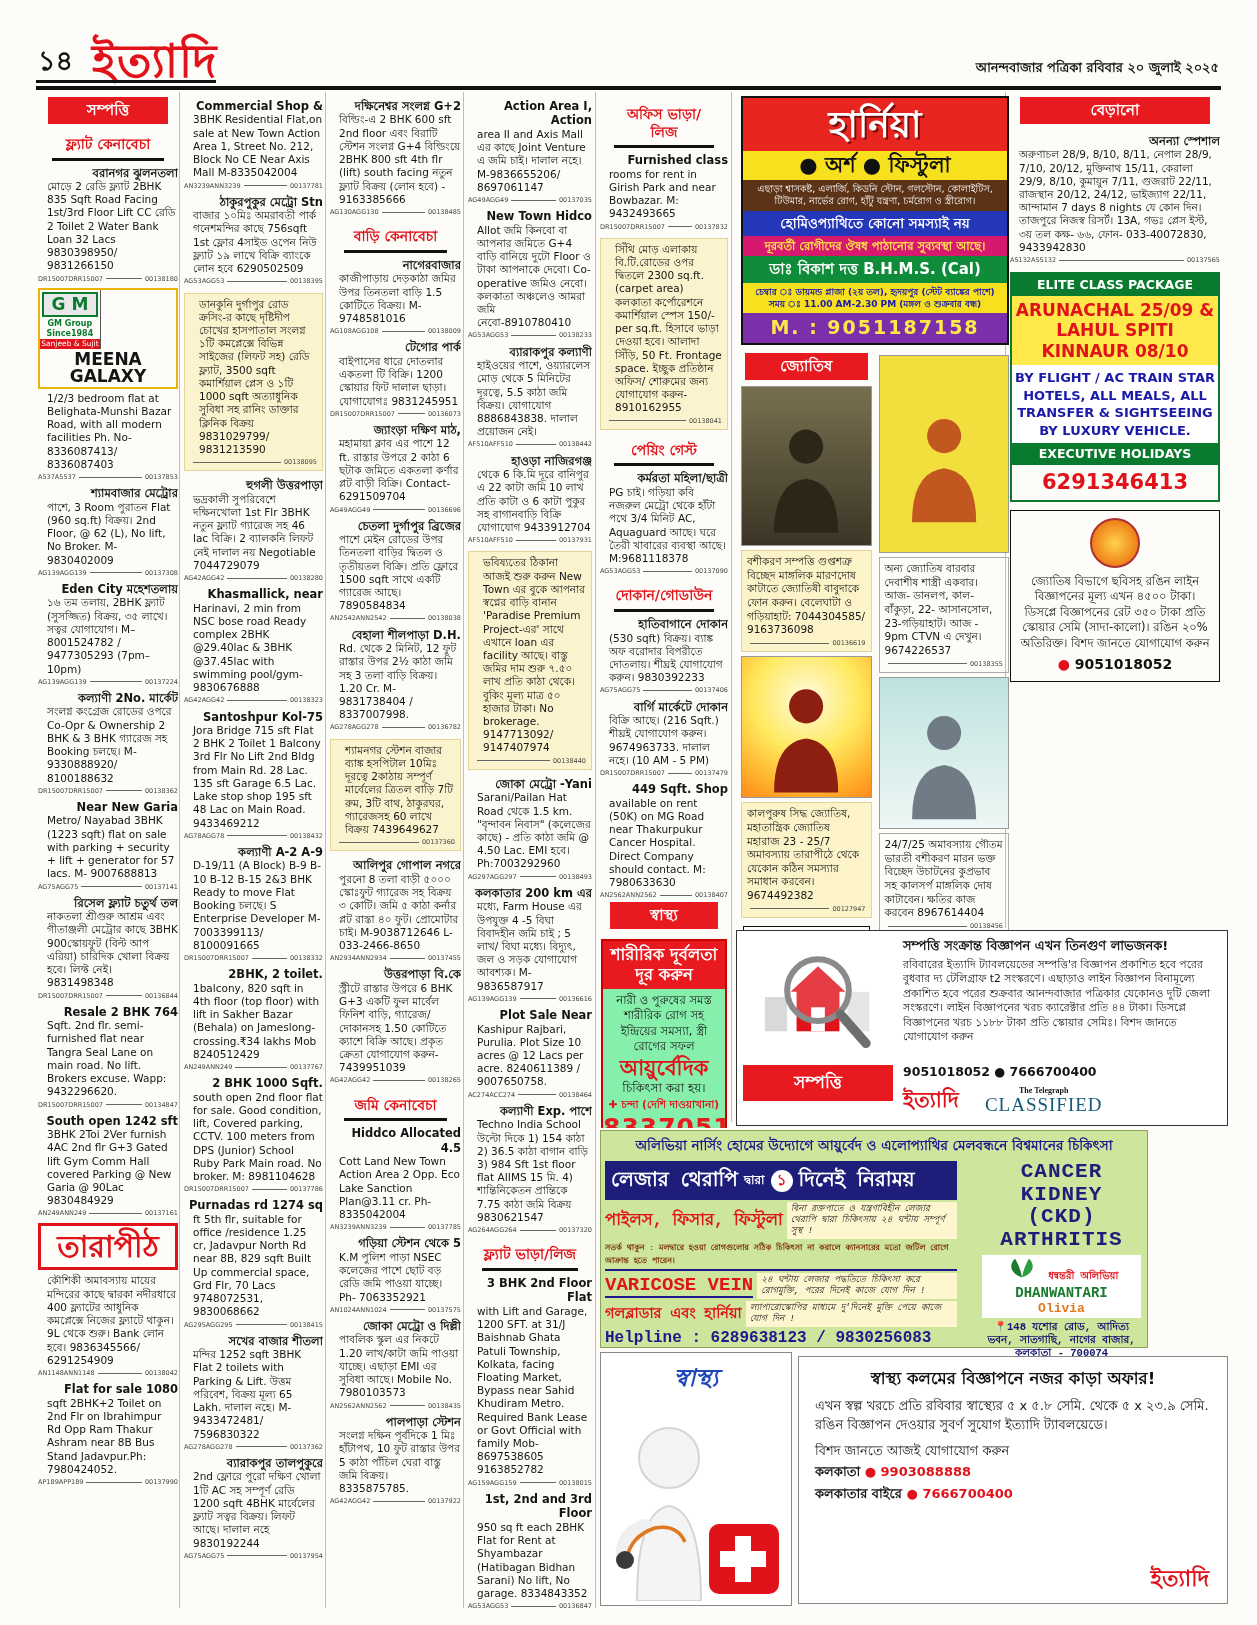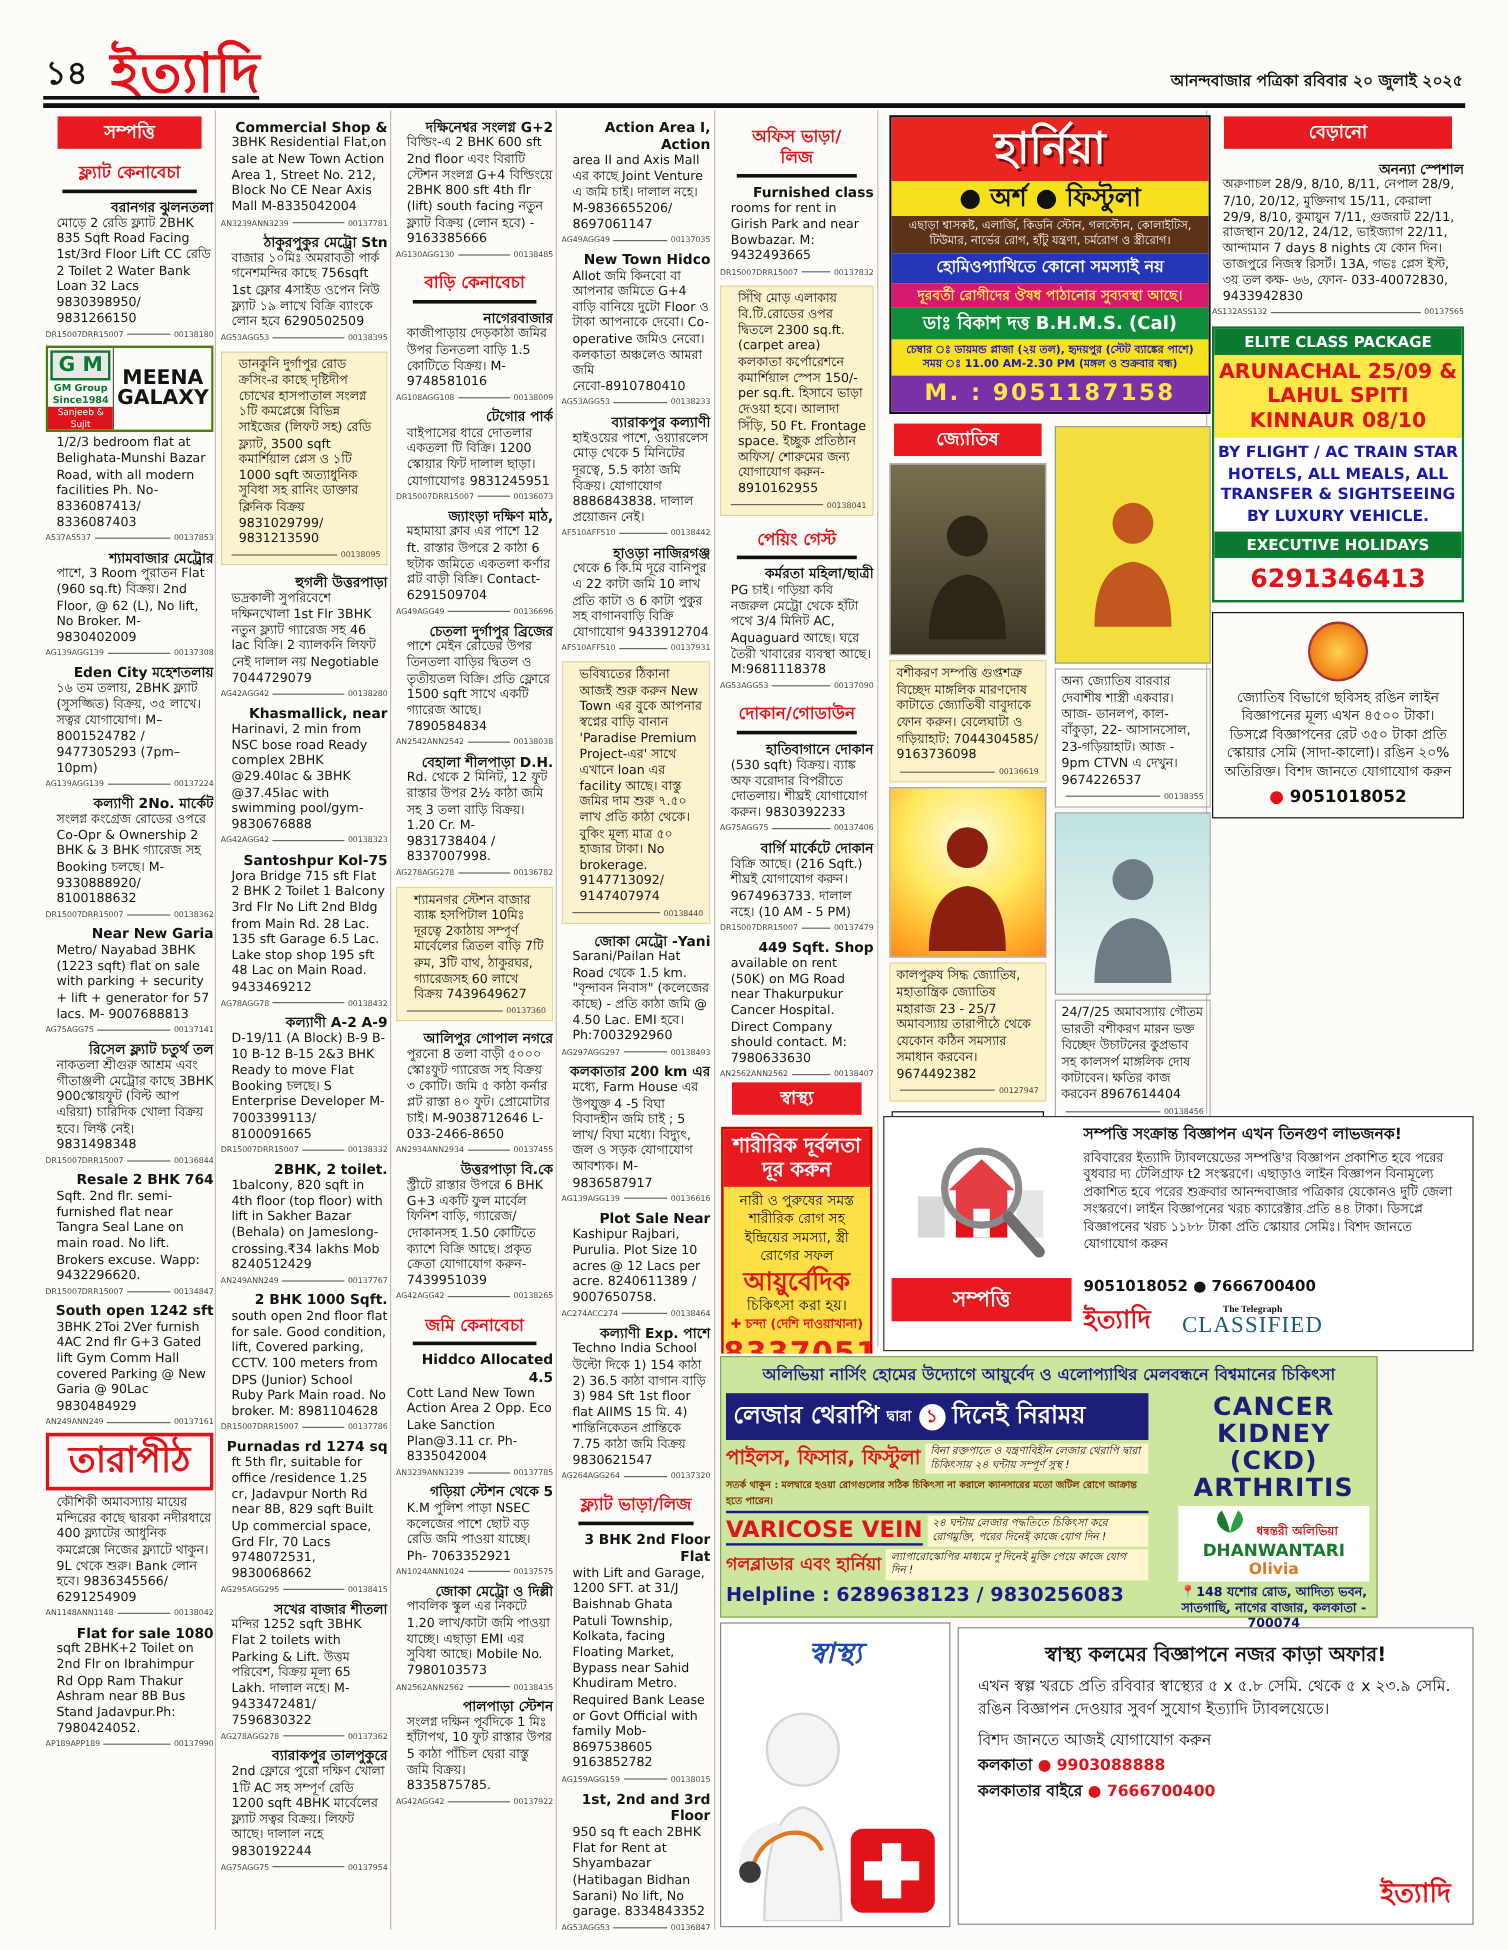--- a/index.html
+++ b/index.html
@@ -18,21 +18,21 @@
        padding:4px 0;margin:3px 10px 10px;}
   .sub{color:#e0131a;font-weight:bold;text-align:center;font-size:14px;margin:12px 14px 4px;
        padding-bottom:4px;border-bottom:3.5px solid #111;}
   .ad{margin:5px 0 2px;}
   .ad .t{font-weight:bold;font-size:11.5px;text-align:right;}
   .ad .b{padding-left:9px;text-align:left;}
   .ad.hl{background:#faf3cd;border:1px solid #e3d49a;padding:4px 5px;margin:7px 0;}
   .ref{display:flex;align-items:center;font-size:6.5px;color:#444;margin-top:2px;}
   .ref .dash{flex:1;border-top:1px solid #666;margin:0 3px;}
   
-  .meena{border:2px solid #4d7c0f;display:flex;margin:4px 0 3px;}
+  .meena{border:2px solid #eab308;display:flex;margin:4px 0 3px;flex-direction:column;}
   .m-left{width:44%;border-right:1px solid #555;}
   .m-gm{background:#e8e8e8;color:#0a7a2f;font-weight:bold;font-size:17px;text-align:center;border:2px solid #0a7a2f;margin:2px;}
   .m-grp{color:#0a7a2f;font-weight:bold;font-size:8px;text-align:center;}
   .m-band{background:#e0131a;color:#fff;font-size:7.5px;text-align:center;}
   .m-right{flex:1;font-weight:bold;font-size:17px;line-height:1;display:flex;align-items:center;justify-content:center;text-align:center;padding:2px;}
   
   .tlogo{border:3px solid #e0131a;color:#e0131a;font-weight:bold;font-size:30px;text-align:center;padding:2px 0;margin:4px 0;}
   
   .etya{border:1.5px solid #111;text-align:center;padding:5px 2px;margin:8px 2px;}
   
@@ -51,21 +51,21 @@
   .jcol{width:50%;}
   .ph{height:158px;border:1px solid #999;margin:4px 0;display:flex;align-items:flex-end;justify-content:center;overflow:hidden;}
   .ph svg{width:78%;height:92%;}
   .p1{background:linear-gradient(#77704f,#3c3526);} .p1 svg{fill:#2c2619;}
   .p2{background:#f2df3d;} .p2 svg{fill:#c2571f;}
   .p3{background:radial-gradient(circle at 50% 30%,#fffbe0 0%,#ffe95e 45%,#ffb12b 78%,#ff8a1e 100%);} .p3 svg{fill:#8c1f10;}
   .p4{background:linear-gradient(#bfe3e0,#eef7f5);} .p4 svg{fill:#707c85;}
   .jcap{border:1px solid #aaa;padding:4px 5px;font-size:10.5px;line-height:1.3;margin:3px 0;}
   .jcap.yl{background:#fdf3c9;border-color:#e3d49a;}
   
-  .chanda{border:2px solid #c00;margin:4px 1px;text-align:center;background:#fde047;}
+  .chanda{border:2px solid #c00;margin:4px 1px;text-align:center;background:#86efac;}
   .ch-t{background:#e8191f;color:#fff;font-weight:bold;font-size:16.5px;padding:4px 2px;line-height:1.2;}
   .ch-b{font-size:11.5px;padding:4px 3px 0;line-height:1.35;}
   .ch-ayur{color:#e0131a;font-size:21px;font-weight:bold;}
   .ch-b2{font-size:12px;}
   .ch-line{color:#e0131a;font-weight:bold;font-size:10.5px;margin-top:2px;}
   .ch-num{color:#e8191f;font-size:25px;font-weight:bold;letter-spacing:1px;}
   
   .elite{border:2px solid #0a7a2f;text-align:center;margin:8px 0;}
   .el1{background:#0a7a2f;color:#fff;font-weight:bold;font-size:12.5px;padding:3px;}
   .el2{background:#ffe84a;color:#e0131a;font-weight:bold;font-size:17px;padding:4px 2px;line-height:1.2;}
@@ -86,21 +86,21 @@
   .promo-h{font-weight:bold;font-size:13px;margin-bottom:3px;}
   .promo-ph{font-weight:bold;font-size:12.5px;margin-top:19px;}
   .promo-logos{display:flex;align-items:flex-end;gap:26px;margin-top:5px;}
   .pl-ety{color:#e0131a;font-weight:bold;font-size:21px;}
   .tg-wrap{text-align:center;line-height:1;}
   .tg-top{font-size:8px;font-weight:bold;font-family:"Liberation Serif","DejaVu Serif",serif;}
   .tg-main{font-size:19px;color:#155a78;font-family:"Liberation Serif","DejaVu Serif",serif;letter-spacing:1px;}
   
   .olivia{position:absolute;left:600px;top:1130px;width:548px;height:218px;background:#cde59c;border:1px solid #88a455;box-sizing:border-box;padding:3px 4px;}
   .ov-h{color:#1a1a8c;font-weight:bold;font-size:13.5px;text-align:center;padding:1px 0 3px;}
-  .ov-body{display:flex;gap:23px;}
+  .ov-body{display:flex;gap:23px;font-family:Liberation Mono, monospace;}
   .ov-left{width:352px;}
   .ov-laser{background:#1d1d7a;color:#fff;font-weight:bold;font-size:20px;padding:3px 6px;display:flex;align-items:center;gap:6px;}
   .ov-one{background:#fff;color:#e0131a;border-radius:50%;width:22px;height:22px;display:inline-flex;align-items:center;justify-content:center;font-size:15px;}
   .ov-row{display:flex;align-items:center;gap:4px;margin-top:2px;}
   .ov-red{color:#e0131a;font-weight:bold;font-size:16.5px;white-space:nowrap;}
   .ov-note{background:#fdf6cf;font-size:8.8px;font-style:italic;padding:2px 4px;line-height:1.25;}
   .ov-warn{font-size:8px;color:#7a2a00;font-weight:bold;border-bottom:2px solid #1a1a8c;padding:2px 0;}
   .ov-var{color:#e0131a;font-weight:bold;font-size:19px;white-space:nowrap;border-bottom:2px solid #1a1a8c;}
   .ov-help{color:#1a1a8c;font-weight:bold;font-size:16px;margin-top:2px;}
   .ov-right{flex:1;text-align:center;}

